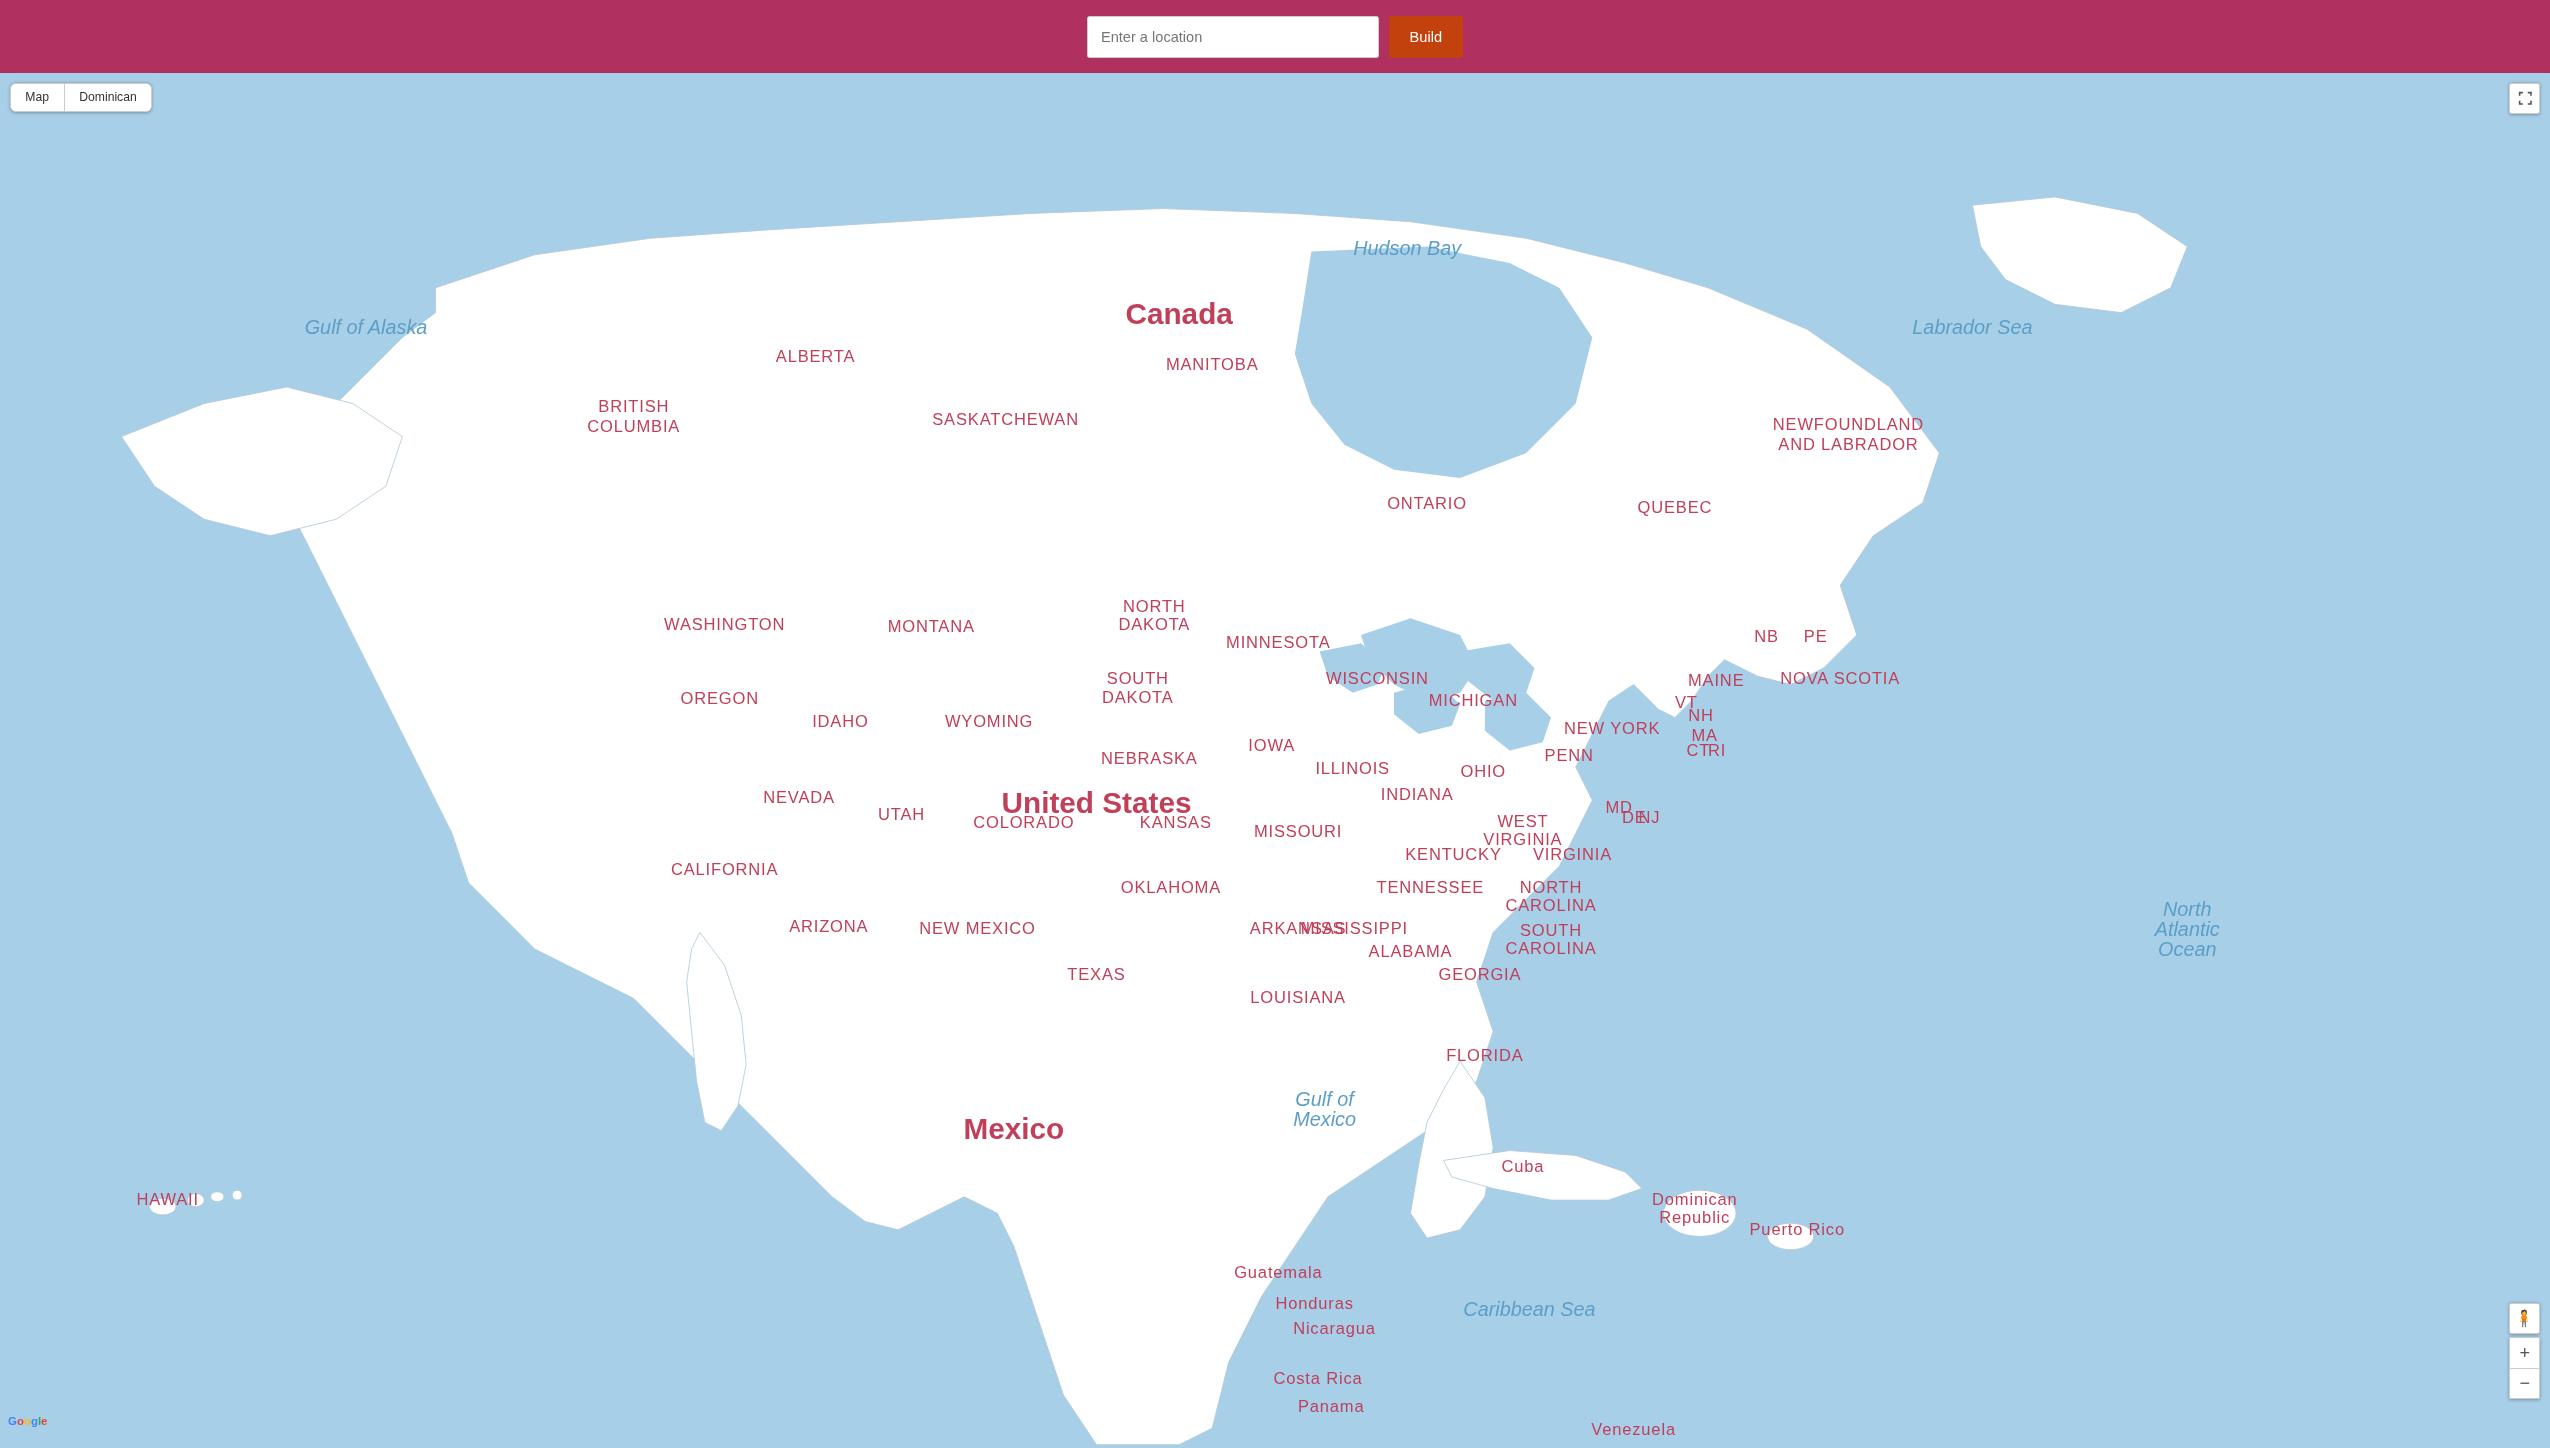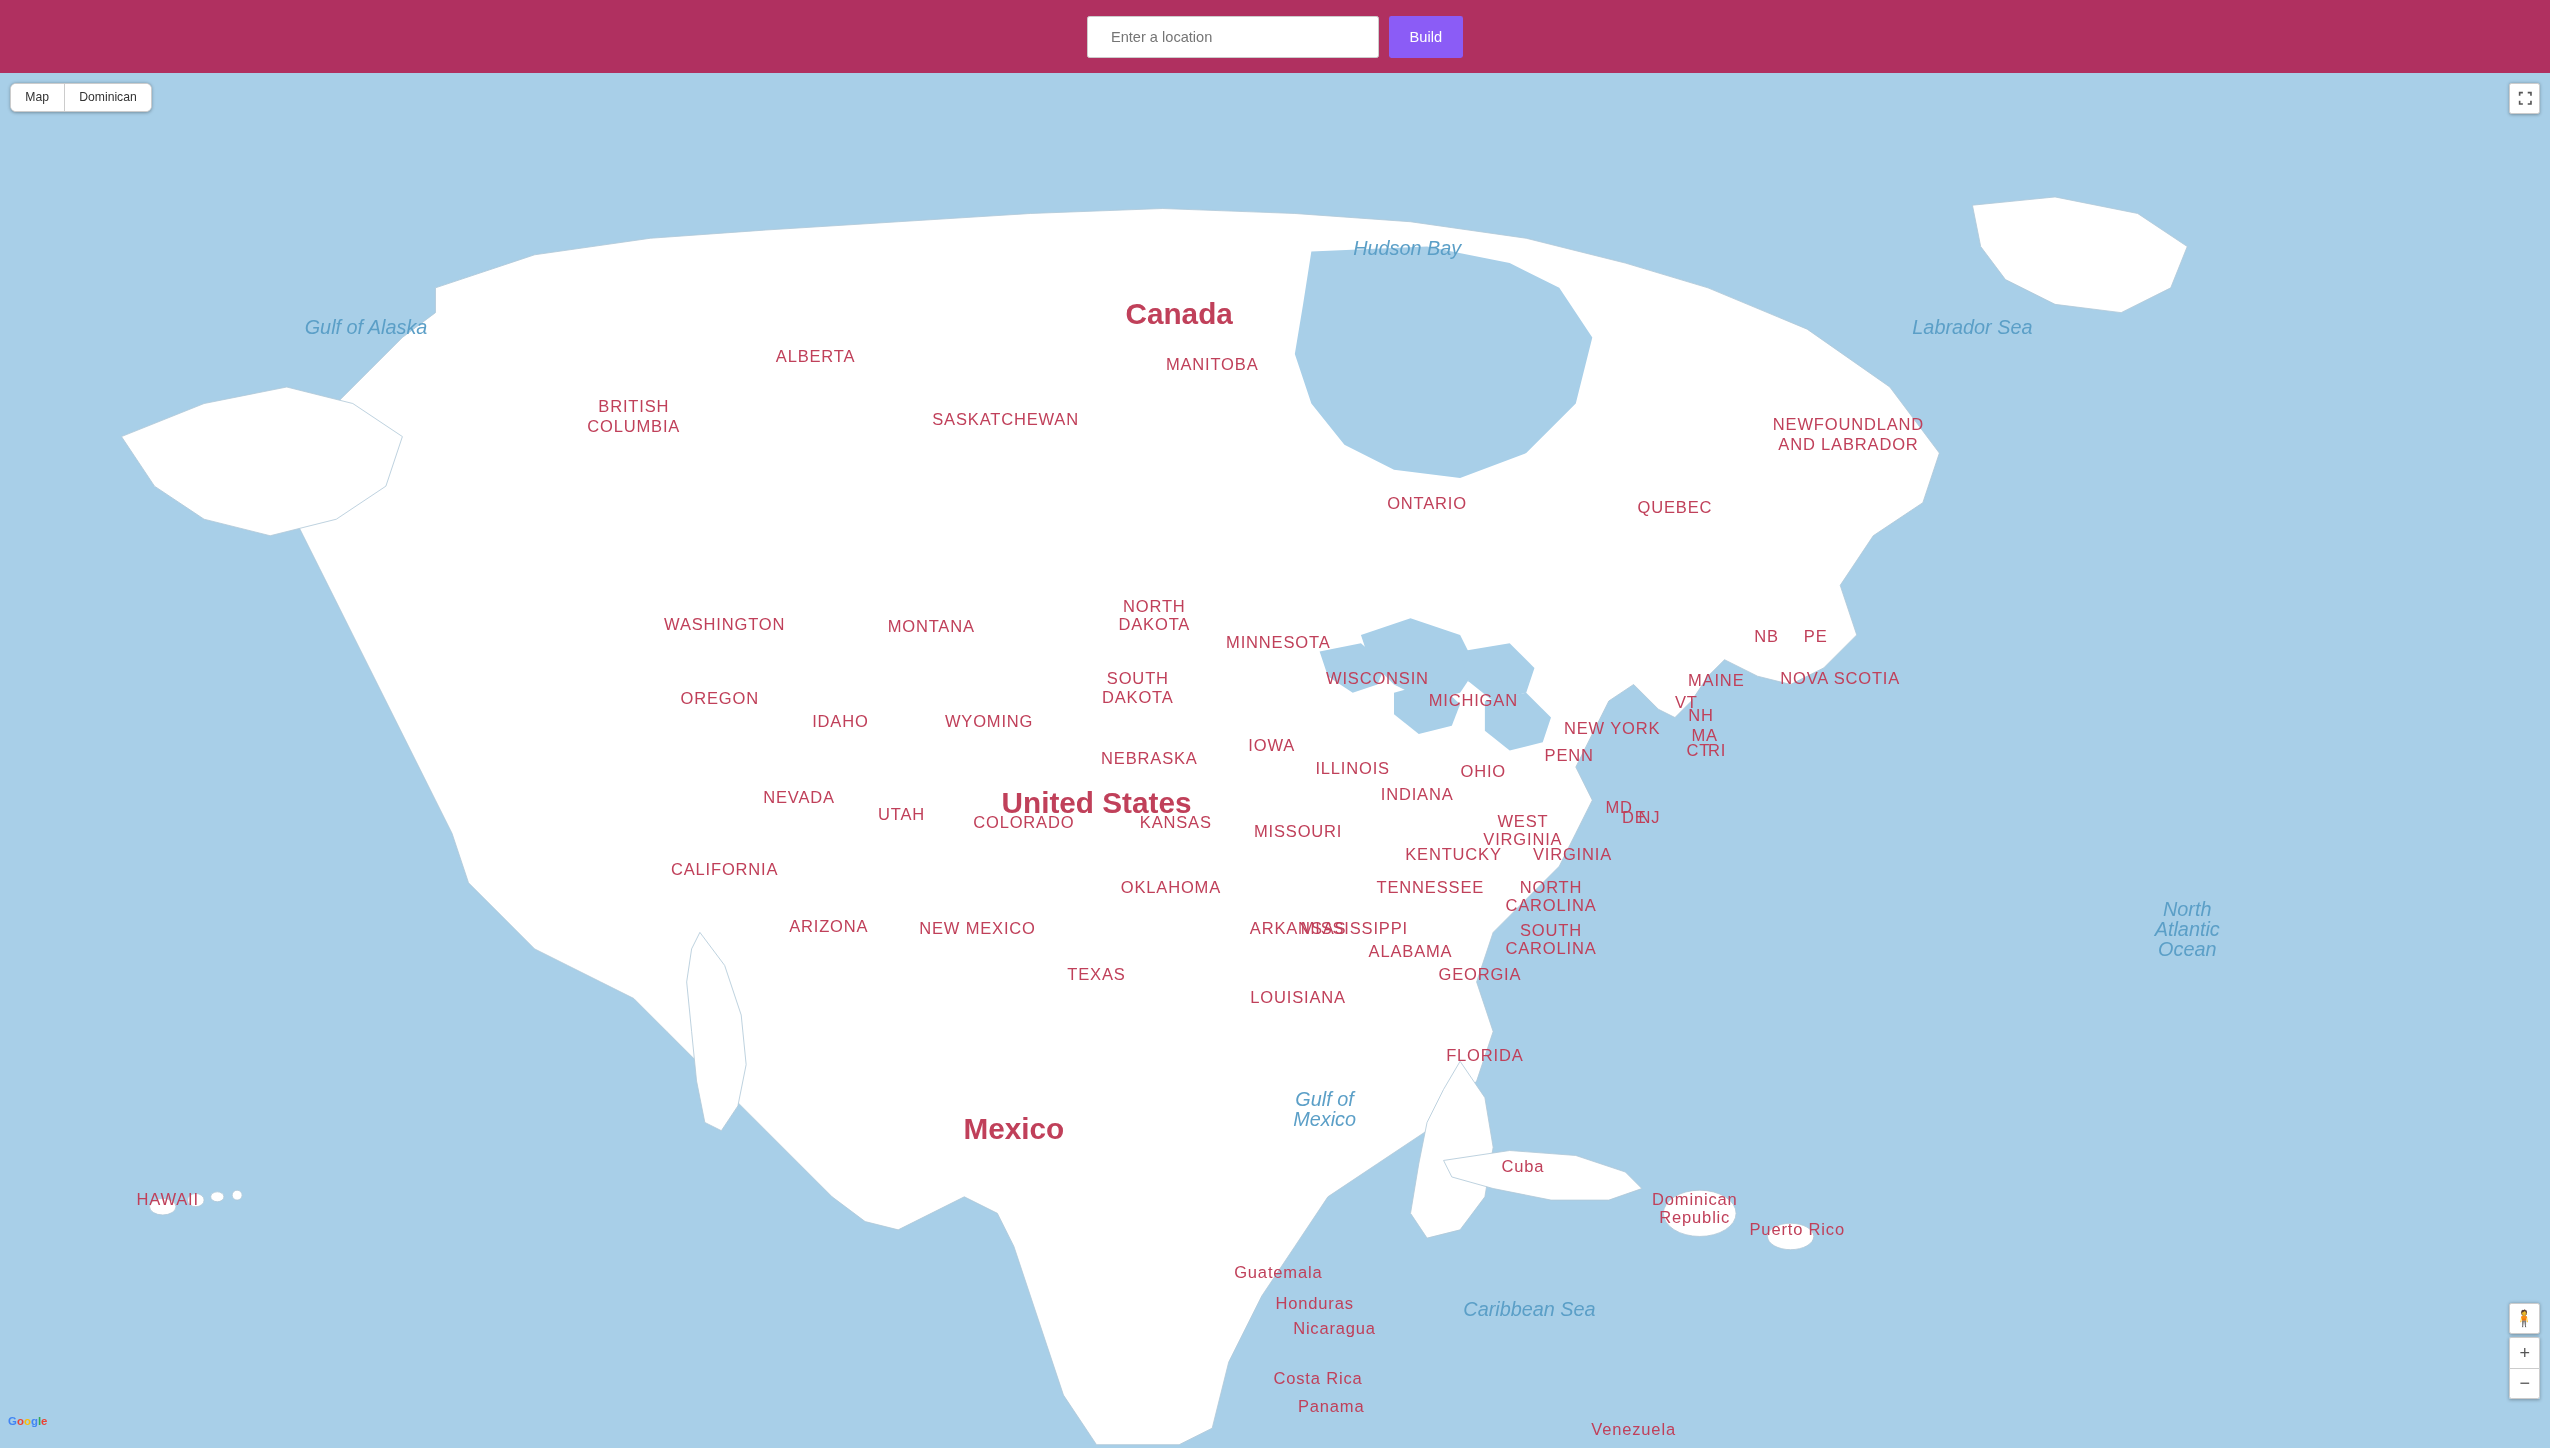--- a/index.html
+++ b/index.html
@@ -15,29 +15,29 @@
       gap: 9.7px;
       flex-shrink: 0;
       height: 73px;
     }
 
     #location-input {
       width: 292px;
       height: 42px;
       border: 0.8px solid #ccc;
       border-radius: 2.4px;
-      padding: 0 23px;
+      padding: 0 13px;
       font-size: 14.6px;
       color: #555;
       outline: none;
       background: #fff;
     }
 
     #build-button {
-      background-color: #8b5cf6;
+      background-color: #c2410c;
       color: #fff;
       border: none;
       border-radius: 2.4px;
       padding: 0 21px;
       height: 42px;
       font-size: 14.6px;
       cursor: pointer;
     }
 
     

